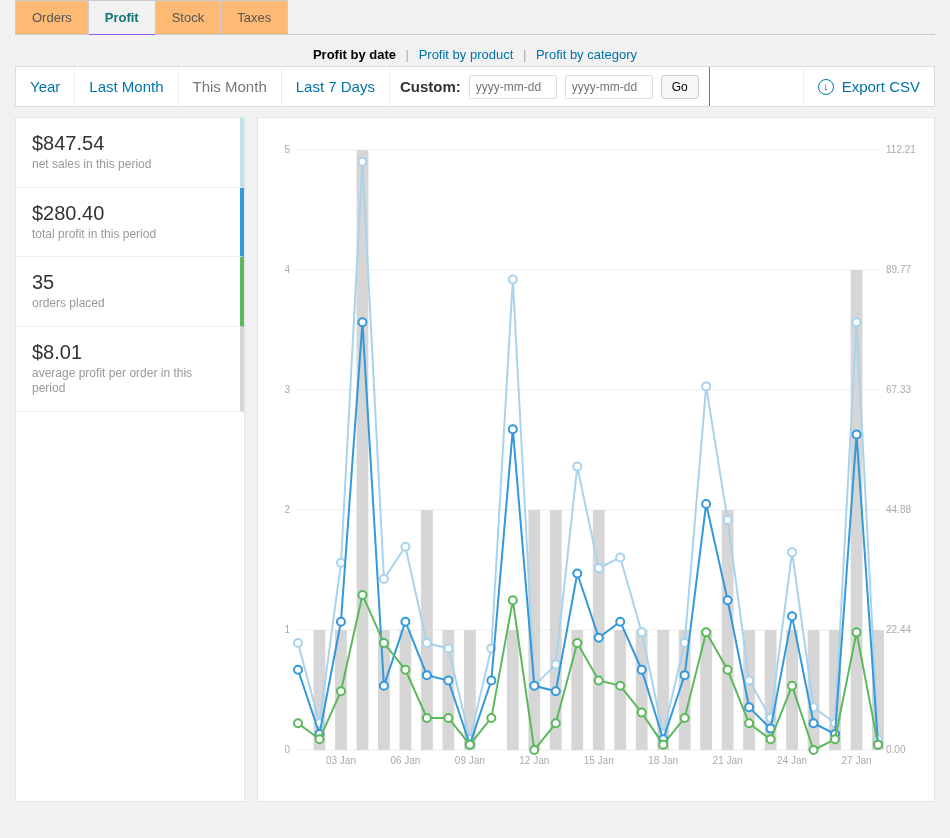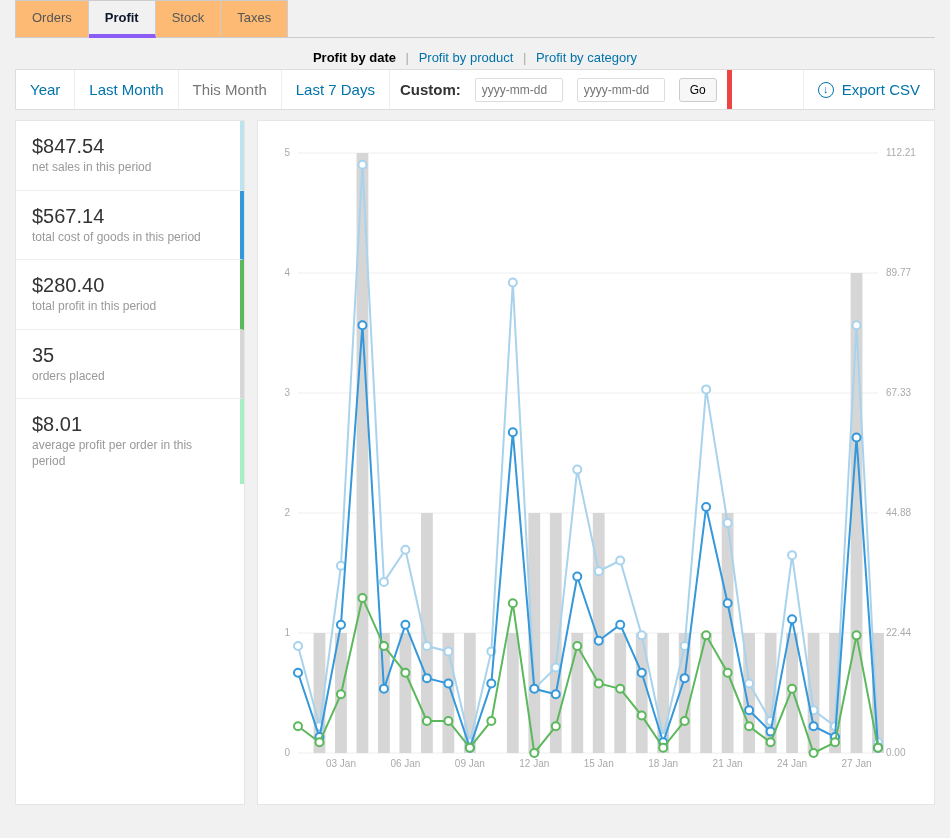--- a/index.html
+++ b/index.html
@@ -2,31 +2,31 @@
 <html><head>
 <meta charset="utf-8">
 <style>
   html,body{margin:0;padding:0;font-family:-apple-system,BlinkMacSystemFont,"Segoe UI",Helvetica,Arial,sans-serif;background:#f1f1f1;color:#333;font-size:13px;}
   *{box-sizing:border-box;}
   .wrap{width:950px;margin:0 auto;background:#f1f1f1;padding:0 15px 15px 15px;}
   
   .top-tabs{display:flex;border-bottom:1px solid #ccc;}
   .top-tab{padding:9px 16px;margin:0;border:1px solid #ccc;border-bottom:none;background:#fdba74;color:#555;cursor:pointer;border-radius:0;}
   .top-tab+.top-tab{border-left:none;}
-  .top-tab.active{background:#f1f1f1;border-bottom:4px solid #8b5cf6;margin-bottom:-1px;color:#0f172a;font-weight:600;}
+  .top-tab.active{background:#f1f1f1;border-bottom:1px solid #8b5cf6;margin-bottom:-1px;color:#0f766e;font-weight:600;}
   
   .sub-links{padding:12px 0 4px 0;color:#0073aa;font-size:13px;text-align:center;}
   .sub-links .sel{color:#000;font-weight:600;}
   .sub-links .sep{color:#aaa;margin:0 6px;}
   .sub-links a{color:#0073aa;text-decoration:none;cursor:pointer;}
   
   .range-bar{display:flex;align-items:stretch;border:1px solid #ddd;background:#fff;}
   .range-tab{padding:11px 14px;color:#0073aa;border-right:1px solid #eee;cursor:pointer;font-size:15px;}
   .range-tab.active{color:#777;background:#fff;}
-  .custom-block{display:flex;align-items:center;padding:6px 10px;gap:14px;color:#444;font-size:15px;border-right:5px solid #ef4444;}
+  .custom-block{display:flex;align-items:center;padding:6px 10px;gap:8px;color:#444;font-size:15px;border-right:1px solid #ef4444;}
   .custom-block label{font-weight:600;color:#333;}
   .custom-block input{width:88px;padding:4px 6px;border:1px solid #ddd;border-radius:2px;color:#1d4ed8;font-size:12px;}
   .go-btn{padding:4px 10px;border:1px solid #ccc;border-radius:3px;background:#f7f7f7;cursor:pointer;font-size:12px;}
   .spacer{flex:1;}
   .export{display:flex;align-items:center;gap:8px;padding:0 14px;color:#0073aa;cursor:pointer;font-size:15px;border-left:1px solid #eee;}
   .export-icon{display:inline-flex;width:16px;height:16px;border:1.5px solid #0073aa;border-radius:50%;align-items:center;justify-content:center;font-size:11px;line-height:1;}
   
   .body{display:flex;gap:12px;margin-top:10px;}
   .stats{width:230px;background:#fff;border:1px solid #e5e5e5;}
   .stat{padding:14px 16px;border-bottom:1px solid #eee;border-right:4px solid #bde3ef;}
@@ -78,24 +78,20 @@
       <span class="export-icon">↓</span>
       <span>Export CSV</span>
     </div>
   </div>
 
   <div class="body">
     <div class="stats" id="stats">
         <div class="stat">
           <div class="v">$847.54</div>
           <div class="l">net sales in this period</div>
-        </div>
-        <div class="stat">
-          <div class="v">$567.14</div>
-          <div class="l">total cost of goods in this period</div>
         </div>
         <div class="stat">
           <div class="v">$280.40</div>
           <div class="l">total profit in this period</div>
         </div>
         <div class="stat">
           <div class="v">35</div>
           <div class="l">orders placed</div>
         </div>
         <div class="stat">

